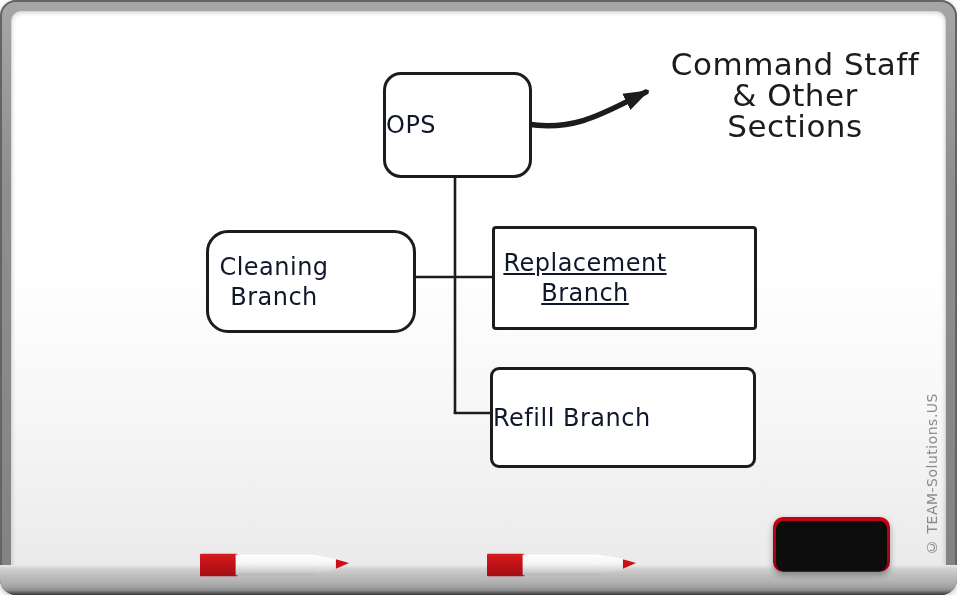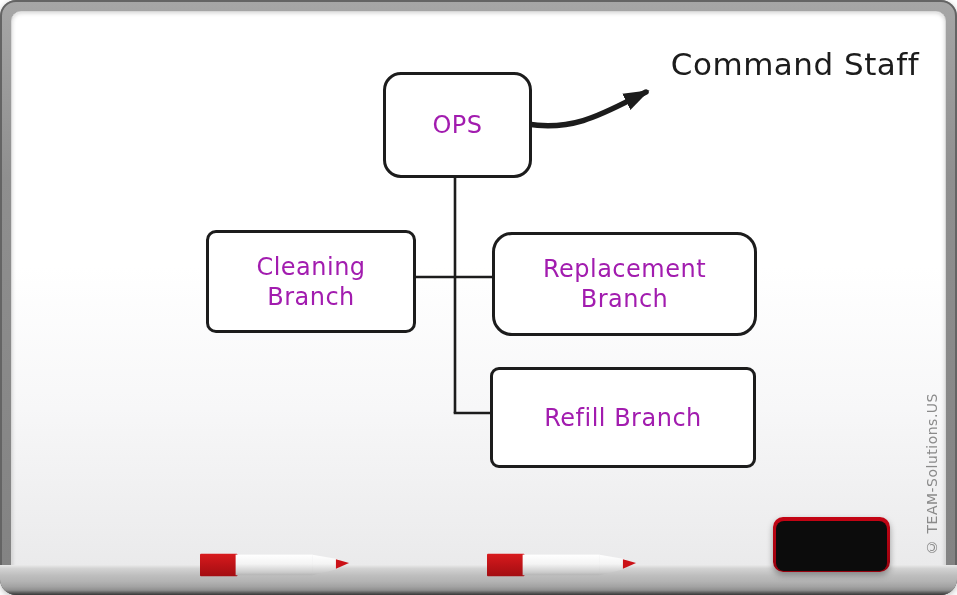--- a/index.html
+++ b/index.html
@@ -33,30 +33,30 @@
     height: 595px;
     pointer-events: none;
   }
   
   .node {
     position: absolute;
     border: 3px solid #1c1c1c;
     background: #ffffff;
     display: flex;
     align-items: center;
-    justify-content: center;
+    justify-content: flex-start;
     text-align: center;
-    color: #a21caf;
+    color: #0f172a;
     font-size: 24px;
     line-height: 30px;
     letter-spacing: 0.5px;
   }
   .node-ops        { left: 383px; top: 72px;  width: 143px; height: 100px; border-radius: 18px; }
-  .node-cleaning   { left: 206px; top: 230px; width: 204px; height: 97px;  border-radius: 10px; }
-  .node-replacement{ left: 492px; top: 232px; width: 259px; height: 98px;  border-radius: 20px; }
+  .node-cleaning   { left: 206px; top: 230px; width: 204px; height: 97px;  border-radius: 22px; }
+  .node-replacement{ left: 492px; top: 226px; width: 259px; height: 98px;  border-radius: 4px; text-decoration: underline; }
   .node-refill     { left: 490px; top: 367px; width: 260px; height: 95px;  border-radius: 9px; }
   .node-cleaning .node-label    { max-width: 130px; }
   .node-replacement .node-label { max-width: 180px; }
   
   .annotation {
     position: absolute;
     left: 666px; top: 49px;
     width: 258px;
     text-align: center;
     color: #1c1c1c;
@@ -145,20 +145,21 @@
   <div class="node node-replacement">
     <span class="node-label">Replacement Branch</span>
   </div>
 
   <div class="node node-refill">
     <span class="node-label">Refill Branch</span>
   </div>
 
   <div class="annotation">
     <div>Command Staff</div>
+    <div>&amp; Other Sections</div>
   </div>
 
   <div class="watermark">© TEAM-Solutions.US</div>
 
   <div class="tray"></div>
 
   <svg class="marker marker-1" viewBox="0 0 160 32" xmlns="http://www.w3.org/2000/svg" aria-hidden="true">
     <defs>
       <linearGradient id="mbody" x1="0" y1="0" x2="0" y2="1">
         <stop offset="0" stop-color="#ffffff"></stop>

